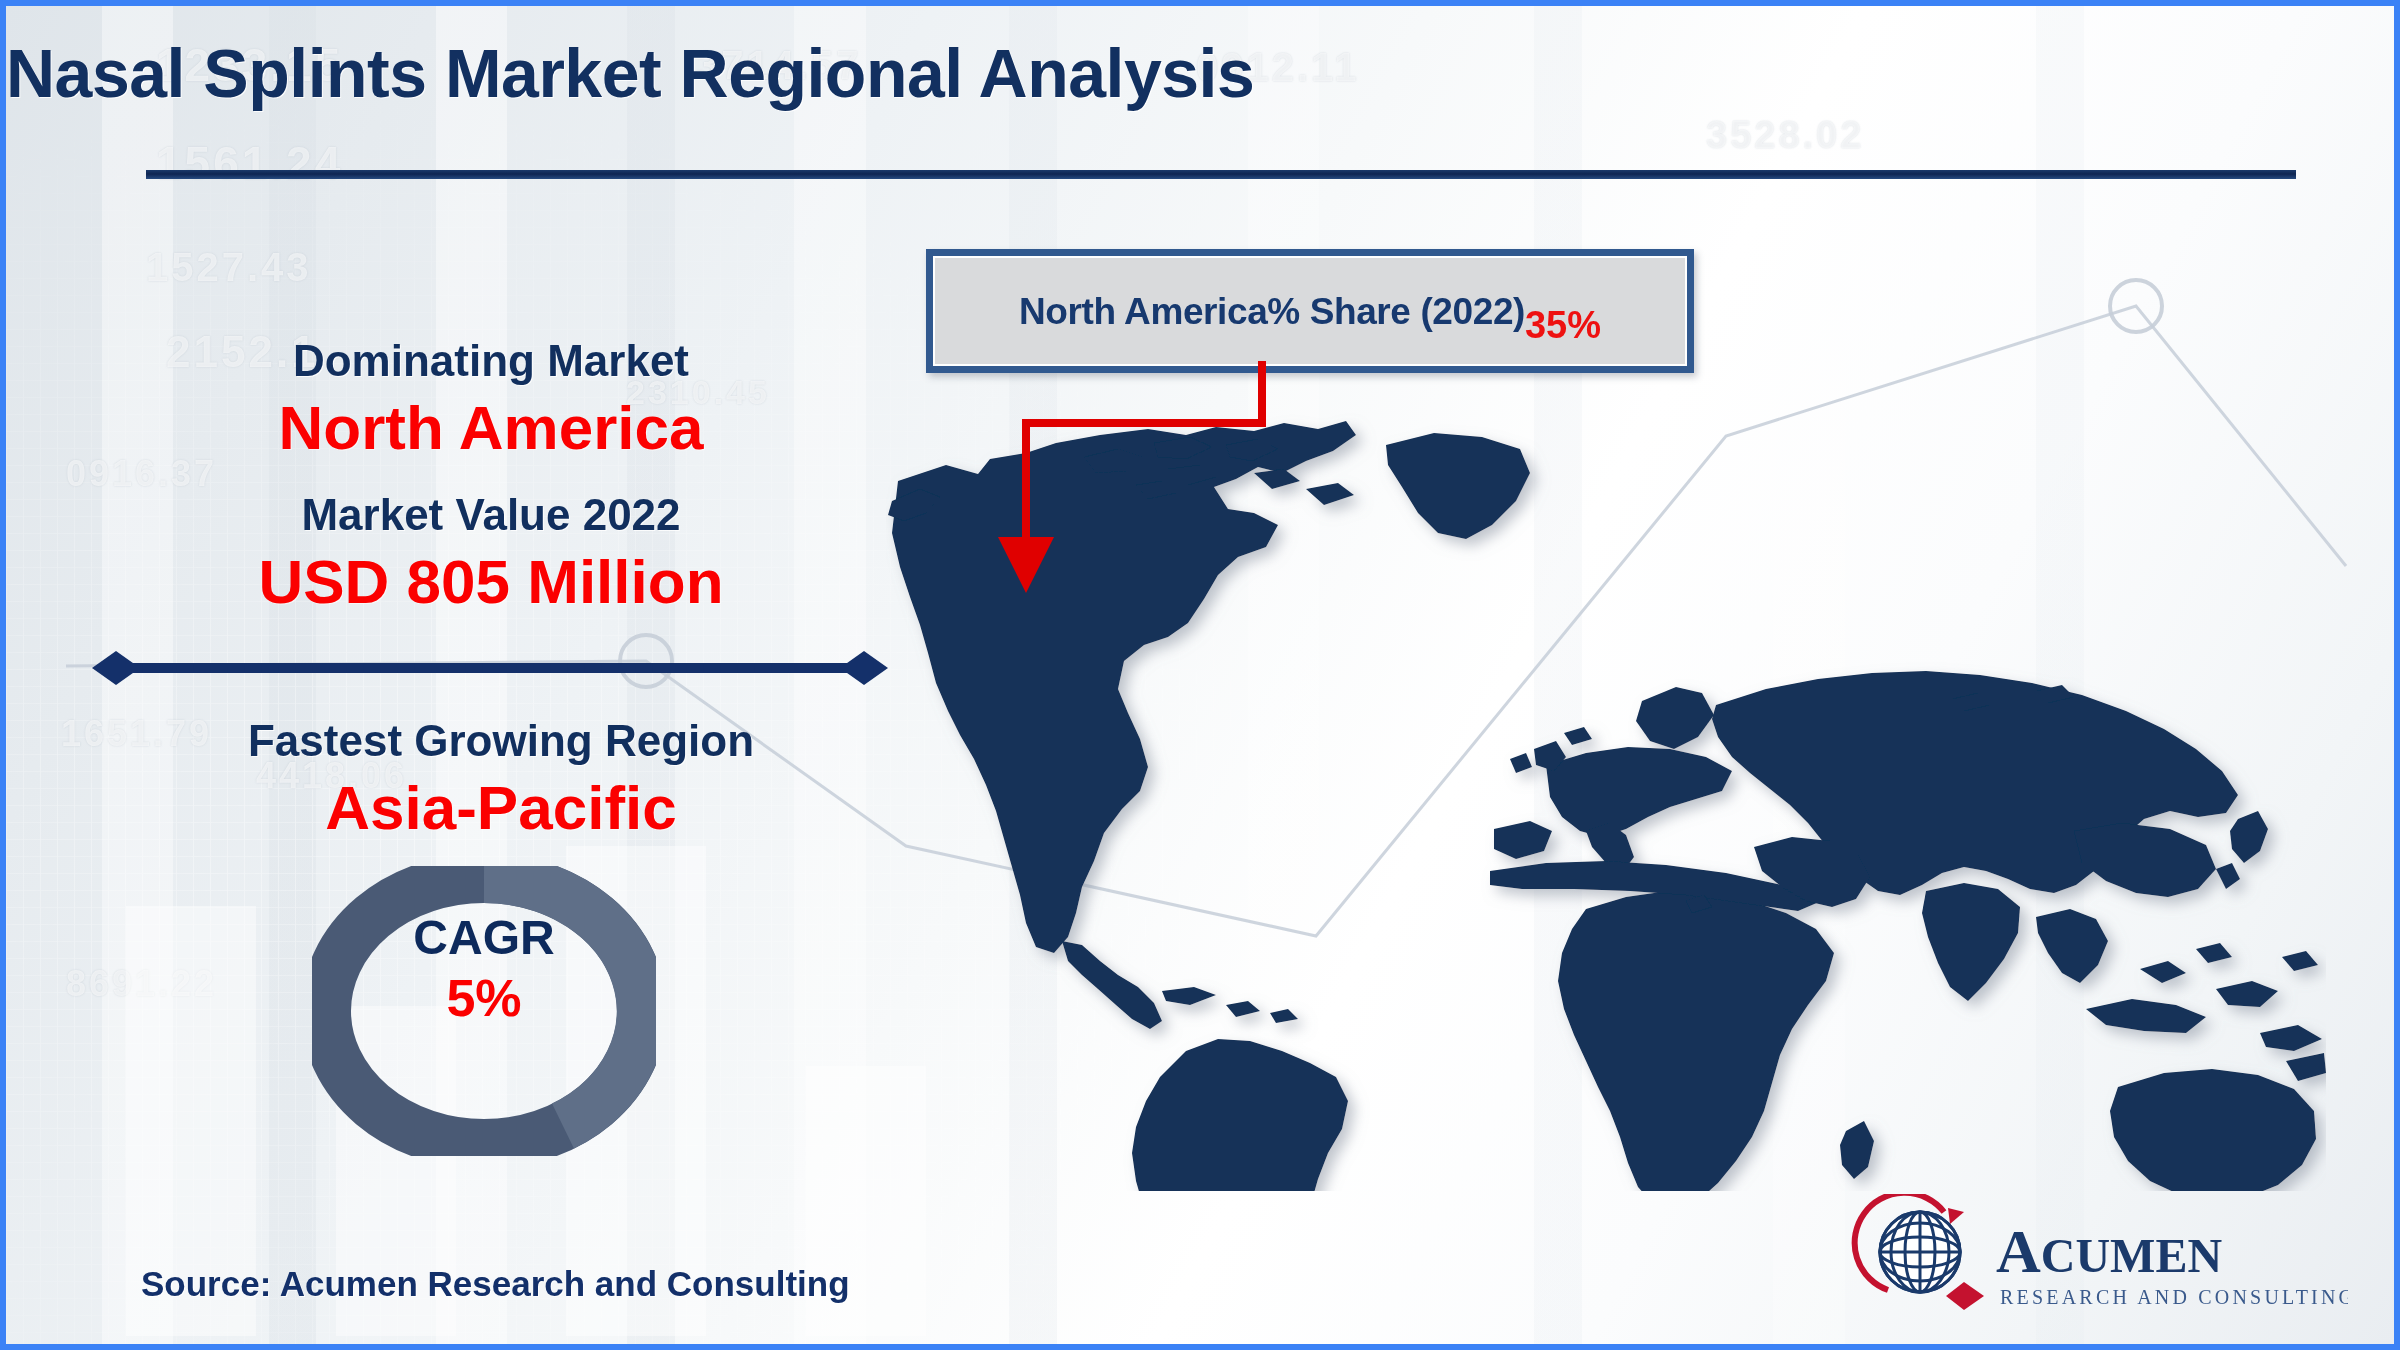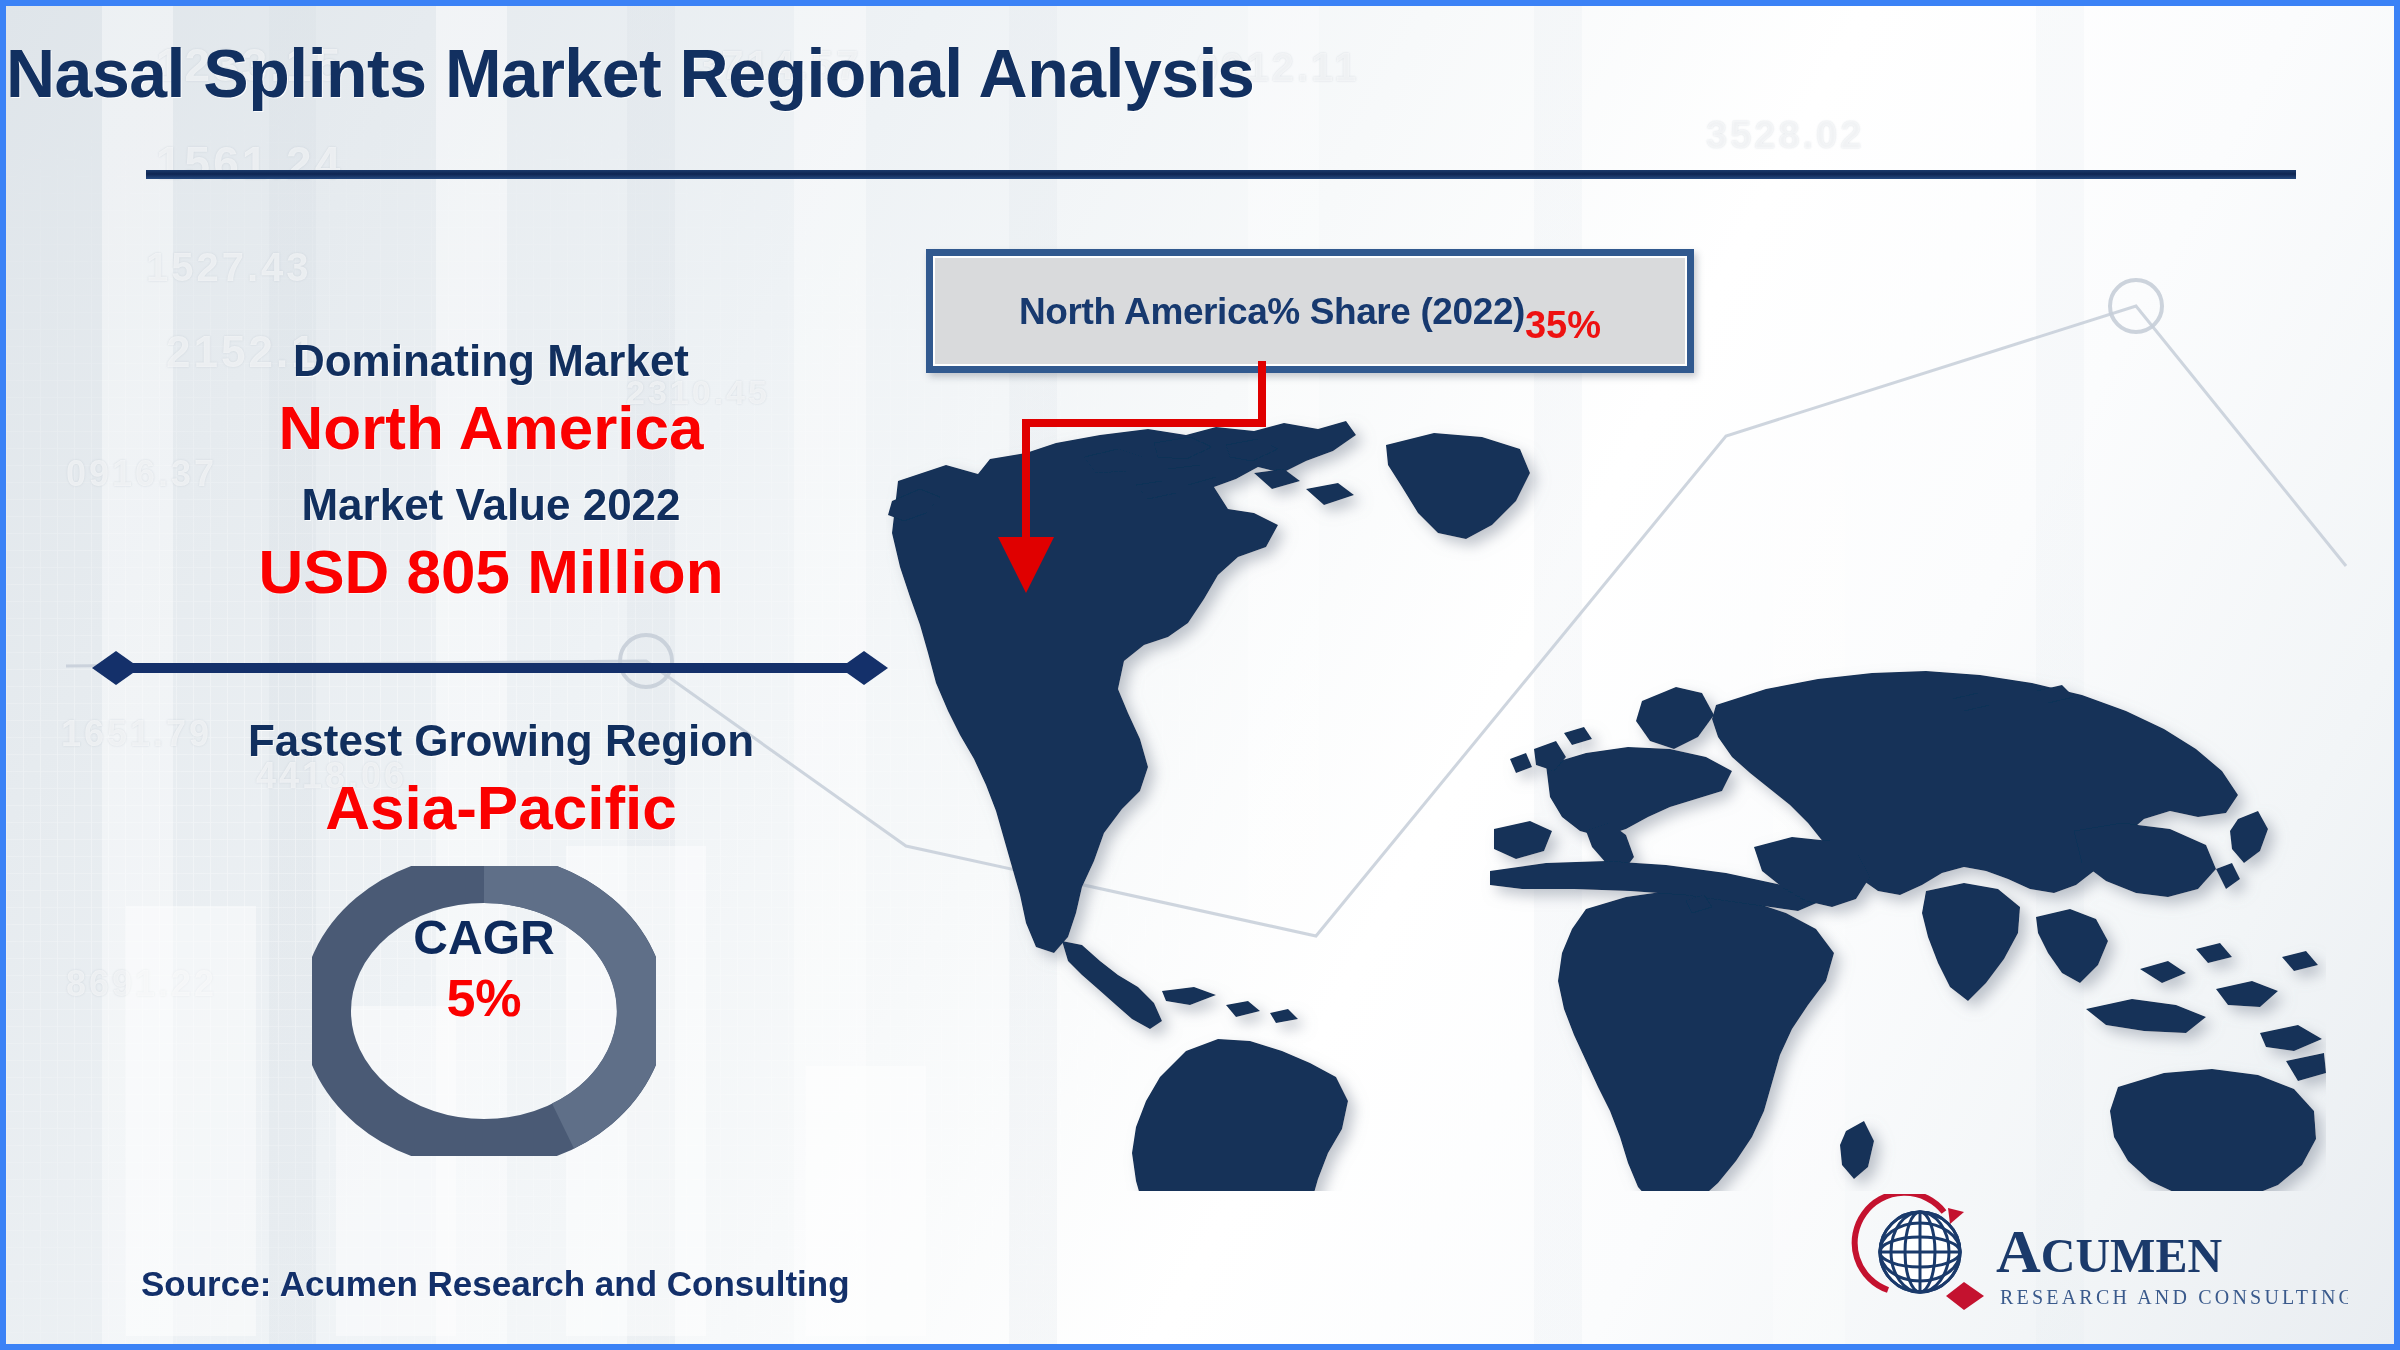--- a/index.html
+++ b/index.html
@@ -129,21 +129,21 @@
     text-shadow: 1px 1px 0 rgba(255,255,255,0.8);
   }
   .val {
     color: #fb0000;
     font-weight: 700;
     font-size: 62px;
     line-height: 1.14;
     margin-top: 8px;
     text-shadow: 1px 1px 0 rgba(255,255,255,0.6);
   }
-  .lbl.m2 { margin-top: 16px; }
+  .lbl.m2 { margin-top: 26px; }
 
   
   .divider {
     position: absolute;
     left: 84px;
     top: 645px;
     width: 800px;
     height: 34px;
   }
 

